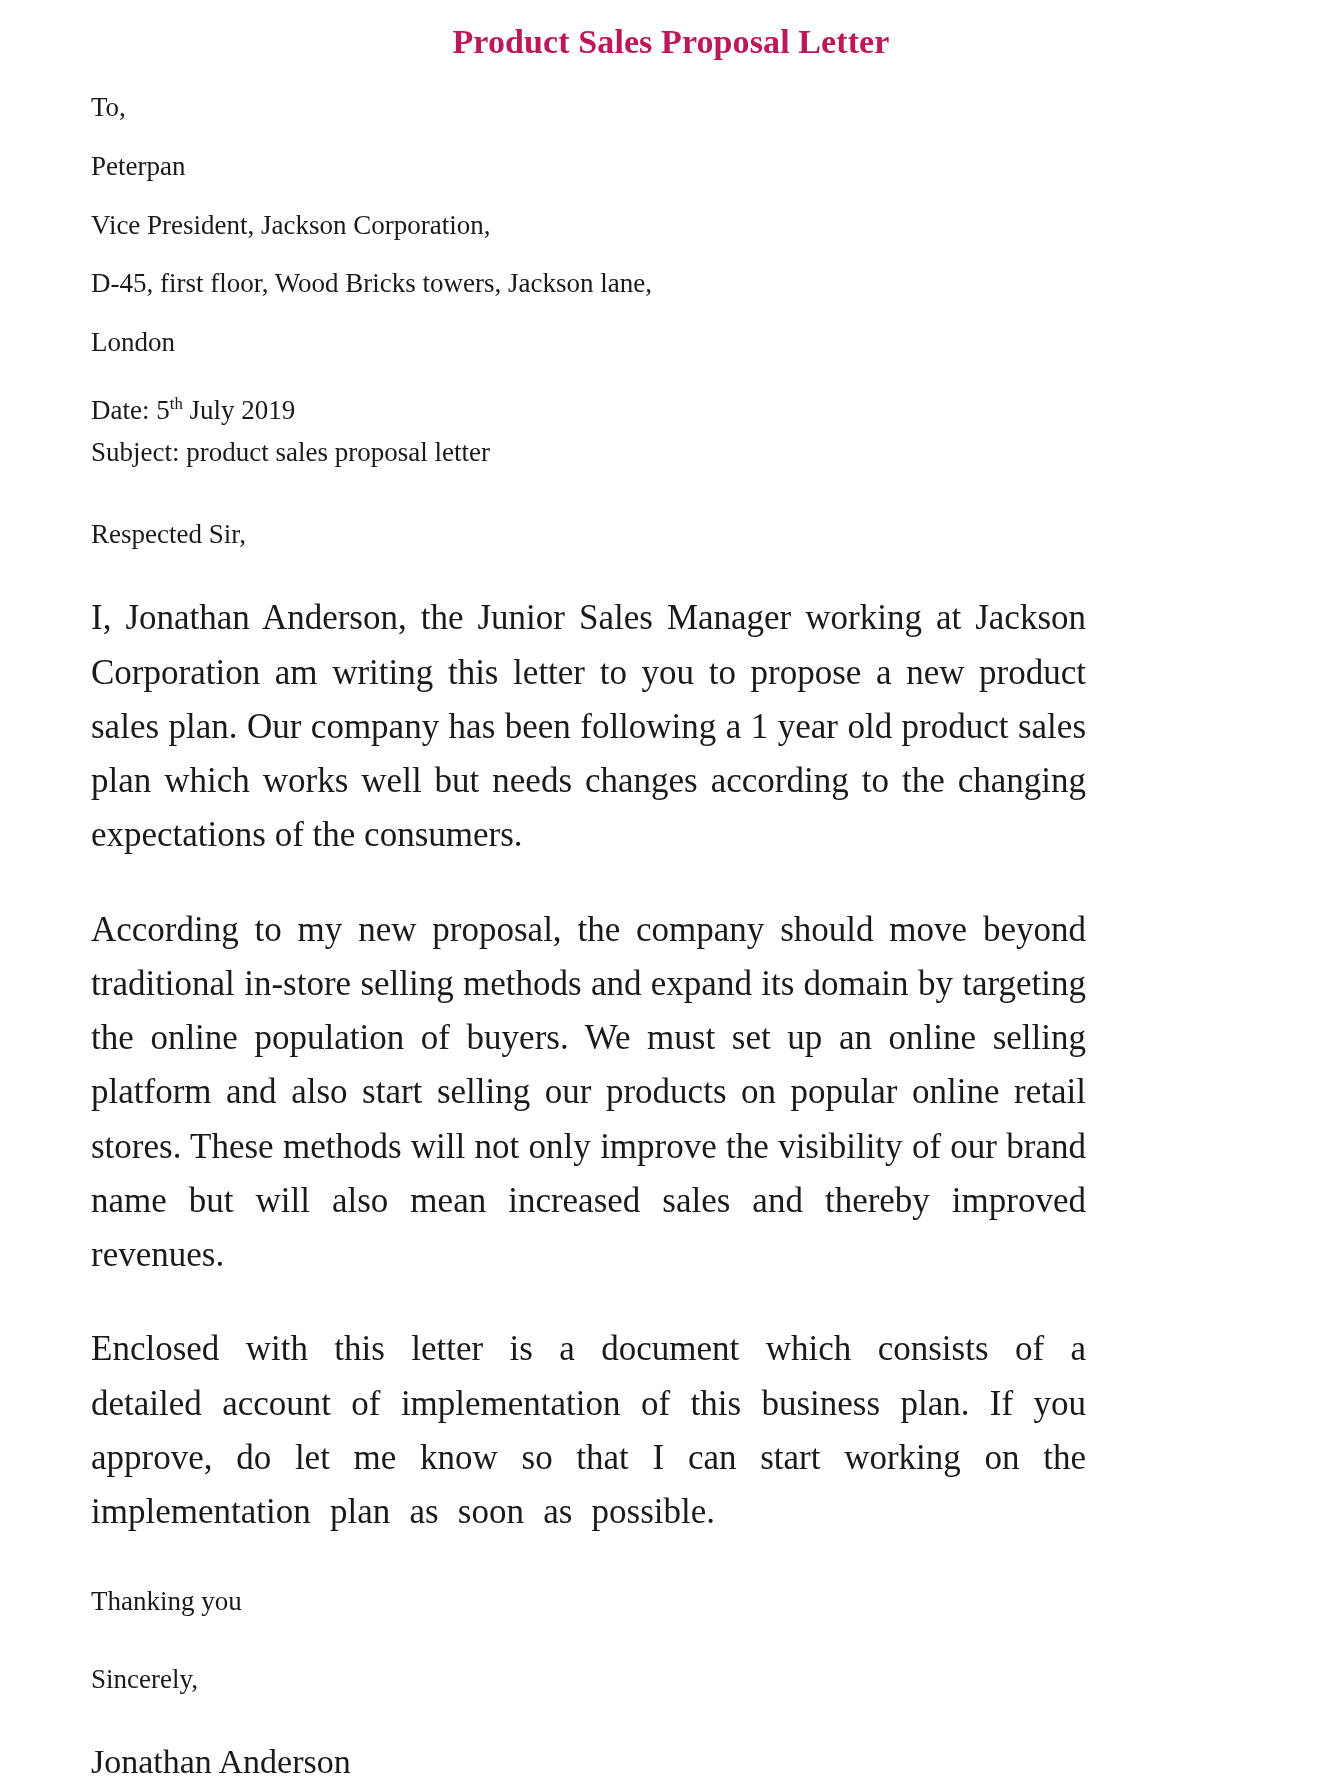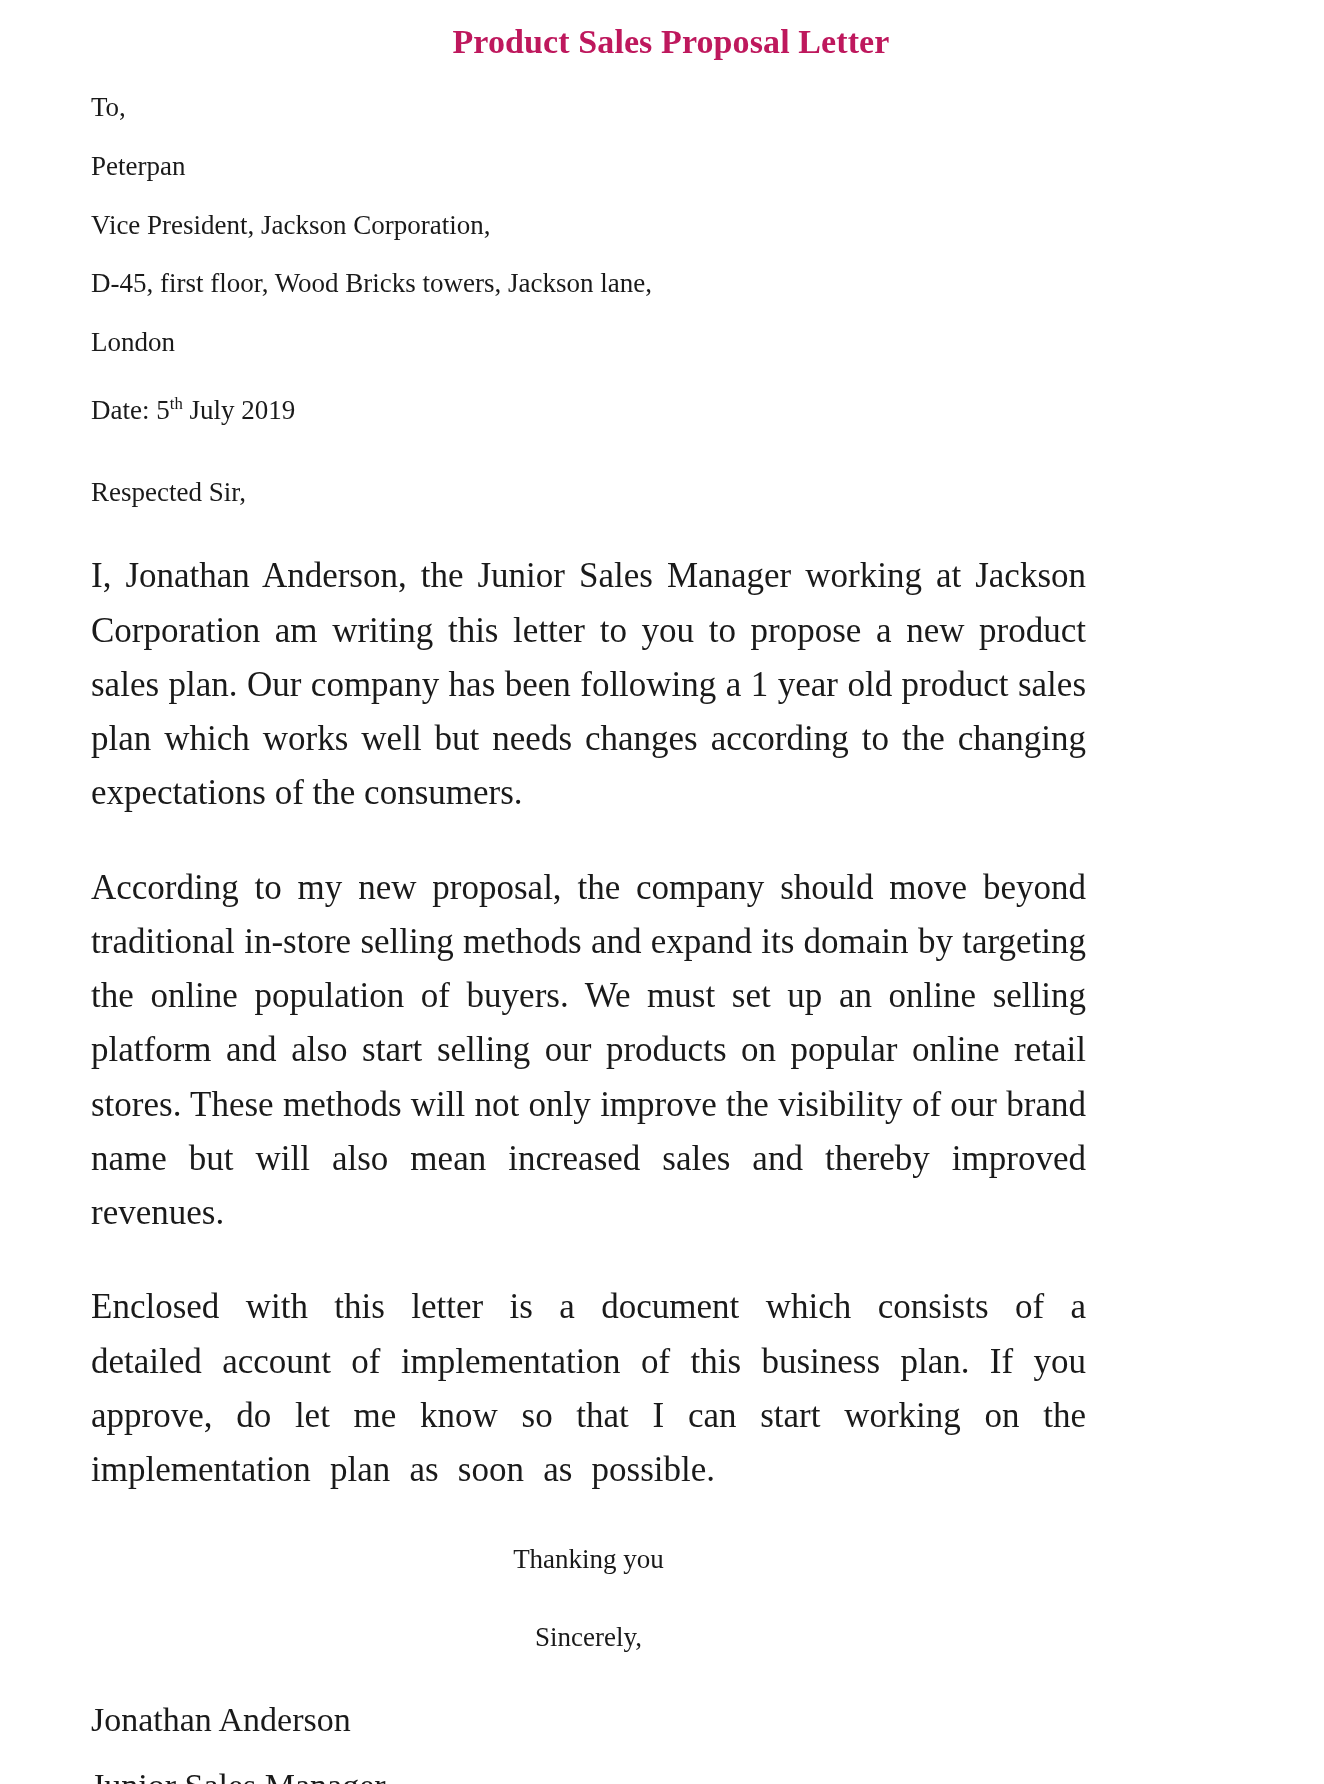--- a/index.html
+++ b/index.html
@@ -87,21 +87,20 @@
   }
 
   .closing-block {
     margin: 46px 0 0 0;
   }
   .closing-line {
     font-size: 27px;
     line-height: 1.25;
     margin: 0 0 44px 0;
     white-space: nowrap;
-    text-align: center;
   }
   .sign-block {
     margin: 0;
   }
   .sign-line {
     font-size: 34px;
     line-height: 1.25;
     margin: 0 0 24px 0;
     white-space: nowrap;
   }
@@ -124,20 +123,21 @@
     <div class="address-block">
       <div class="addr-line first">To,</div>
       <div class="addr-line">Peterpan</div>
       <div class="addr-line">Vice President, Jackson Corporation,</div>
       <div class="addr-line">D-45, first floor, Wood Bricks towers, Jackson lane,</div>
       <div class="addr-line tight">London</div>
     </div>
 
     <div class="meta-block">
       <div class="meta-line"><span>Date: 5</span><sup>th</sup><span> July 2019</span></div>
+      <div class="meta-line">Subject: product sales proposal letter</div>
     </div>
 
     <div class="salutation">Respected Sir,</div>
 
     <p class="para">I, Jonathan Anderson, the Junior Sales Manager working at Jackson Corporation am writing this letter to you to propose a new product sales plan. Our company has been following a 1 year old product sales plan which works well but needs changes according to the changing expectations of the consumers.</p>
 
     <p class="para">According to my new proposal, the company should move beyond traditional in-store selling methods and expand its domain by targeting the online population of buyers.  We must set up an online selling platform and also start selling our products on popular online retail stores. These methods will not only improve the visibility of our brand name but will also mean increased sales and thereby improved revenues.</p>
 
     <p class="para j-wide">Enclosed with this letter is a document which consists of a detailed account of implementation of this business plan. If you approve, do let me know so that I can start working on the implementation plan as soon as possible.</p>
 

